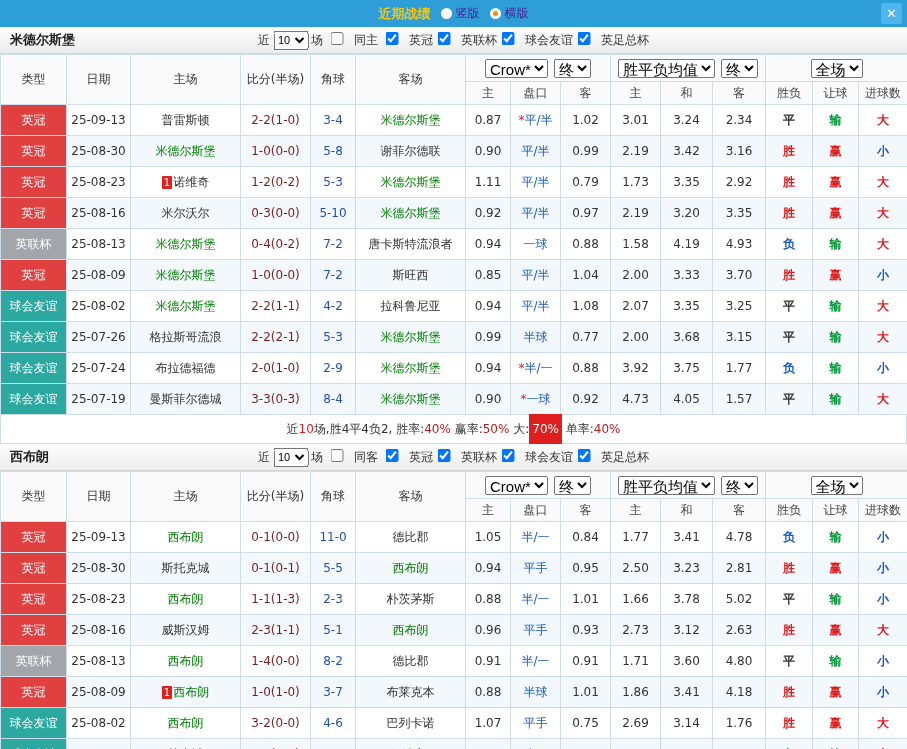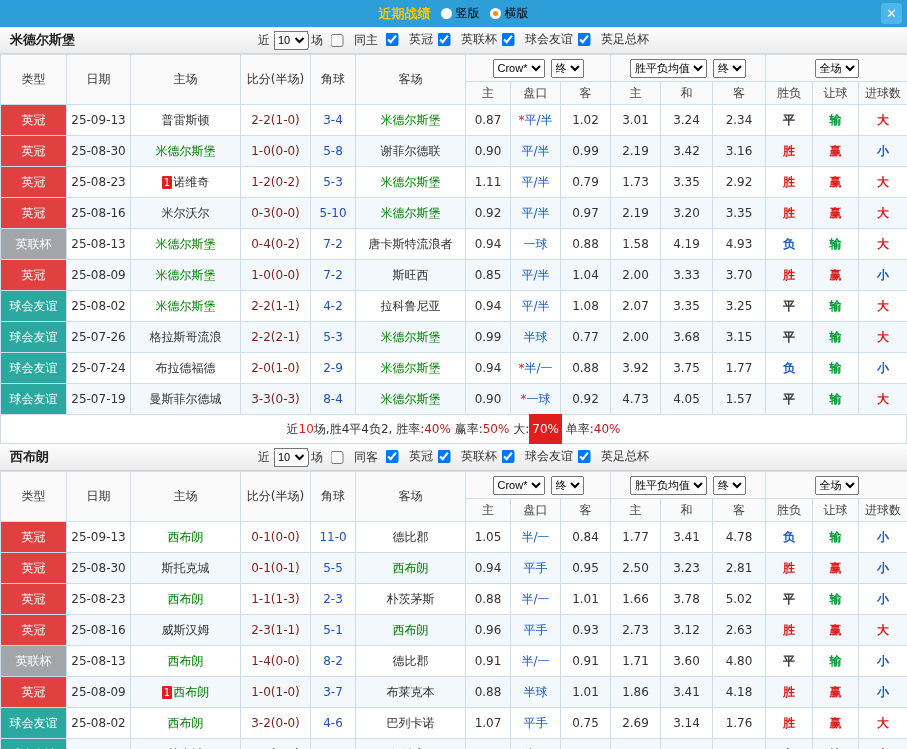--- a/index.html
+++ b/index.html
@@ -2,33 +2,33 @@
 <html><head>
 <meta charset="utf-8">
 <style>
   html,body{margin:0;padding:0}
   body{width:907px;height:749px;overflow:hidden;background:#fff;position:relative;
        font-family:"DejaVu Sans","Liberation Sans",sans-serif;font-size:12px;color:#333}
 
   
   .topbar{height:27px;background:#2e9ed8;display:flex;align-items:center;justify-content:center;gap:10px;position:relative}
   .topbar .title{color:#ffc400;font-weight:bold;font-size:13px}
-  .radio{display:inline-flex;align-items:center;gap:4px;color:#000000;cursor:pointer}
+  .radio{display:inline-flex;align-items:center;gap:4px;color:#4c1d95;cursor:pointer}
   .rd{width:11px;height:11px;border-radius:50%;background:#fff;display:inline-block;position:relative}
   .rd.sel::after{content:"";position:absolute;left:3px;top:3px;width:5px;height:5px;border-radius:50%;background:#ff8a00}
   .closebtn{position:absolute;right:5px;top:3px;width:21px;height:21px;background:#4db6ec;color:#fff;
             text-align:center;line-height:21px;border-radius:3px;font-size:13px;font-weight:bold;cursor:pointer}
 
   
   .section-bar{height:26px;background:linear-gradient(#fdfdfd,#ececec);border-bottom:1px solid #d6d6d6;
                position:relative;display:flex;align-items:center}
   .team-name{font-weight:bold;font-size:13px;color:#222;padding-left:10px}
   .filters{position:absolute;left:50%;transform:translateX(-50%);display:flex;align-items:center;gap:3px;white-space:nowrap}
   .filters select{font-size:11px;height:19px}
-  .chk{display:inline-flex;align-items:center;gap:11px;margin-left:4px}
+  .chk{display:inline-flex;align-items:flex-start;gap:11px;margin-left:4px}
   .chk input{width:13px;height:13px;margin:0}
 
   
   table{border-collapse:collapse;table-layout:fixed;width:907px}
   th,td{border:1px solid #cdddeb;text-align:center;overflow:hidden;white-space:nowrap;font-weight:normal;font-size:12px}
   thead tr.h1 th{height:24px;background:#fafafa}
   thead tr.h2 th{height:20px;background:#fafafa;color:#444}
   tbody td{height:28px;background:#fff}
   tbody tr.even td{background:#f2f8fc}
   td.type{color:#fff}
@@ -41,21 +41,21 @@
   td.corner{color:#2050b8}
   td.hc{color:#1a5bc4}
   td.hc .star{color:#e01e1e}
   td.res{font-weight:bold}
   .c-red{color:#e01e1e}
   .c-blue{color:#1a5bc4}
   .c-green{color:#009933}
   .c-dark{color:#333}
   .badge{display:inline-block;background:#e01e1e;color:#fff;font-size:10px;line-height:13px;padding:0 2px;margin-right:1px;border-radius:1px}
   .selwrap{display:flex;justify-content:center;gap:6px;align-items:center}
-  .selwrap select{font-size:11px;height:19px}
+  .selwrap select{font-size:15px;height:19px}
 
   
   .summary{height:28px;line-height:28px;text-align:center;border:1px solid #cdddeb;border-top:none;font-size:12px;background:#fff}
   .sum-red{color:#e01e1e}
   .sum-blue{color:#b91c1c}
   .sum-badge{background:#e01e1e;color:#fff;padding:8px 3px}
 </style>
 </head>
 <body>
 

